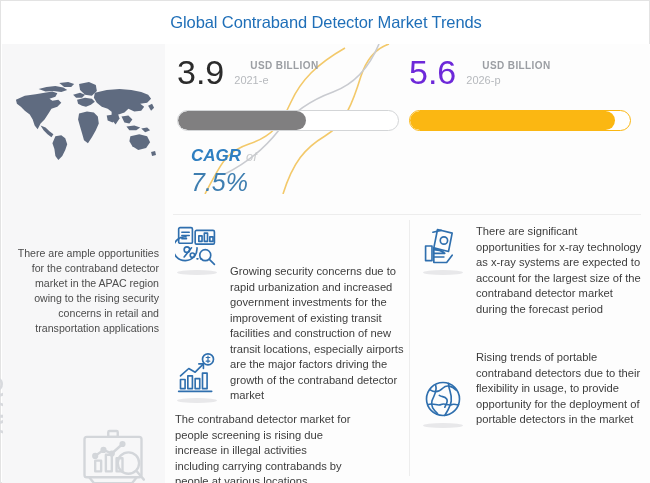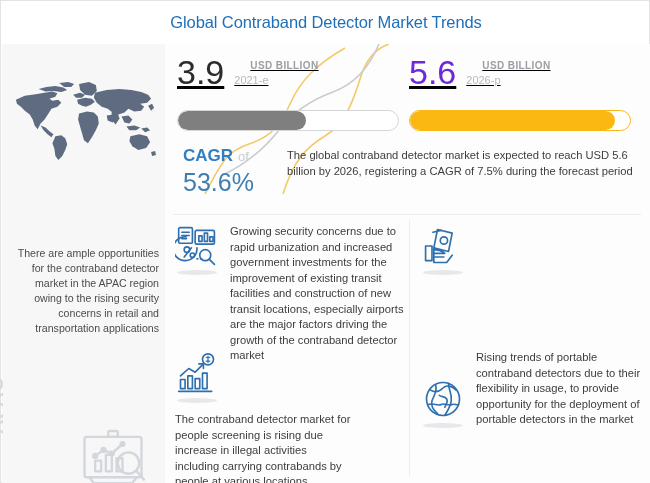--- a/index.html
+++ b/index.html
@@ -69,21 +69,21 @@
 
   
   .squiggles {
     position: absolute; top: 0; left: 0;
     width: 485px; height: 150px;
     pointer-events: none;
   }
 
   
   .stats { position: absolute; top: 10px; left: 0; width: 485px; height: 90px; }
-  .stat { position: absolute; top: 0; text-decoration: underline; }
+  .stat { position: absolute; top: 0; }
   .stat.left  { left: 12px;  width: 230px; }
   .stat.right { left: 244px; width: 232px; }
   .stat-head { display: flex; align-items: flex-start; gap: 10px; height: 50px; }
   .stat-num { font-size: 34px; line-height: 36px; font-weight: 400; }
   .stat.left  .stat-num { color: #2b2b2b; }
   .stat.right .stat-num { color: #6d28d9; }
   .stat-unit { padding-top: 6px; }
   .stat-unit .u1 {
     font-size: 10px; font-weight: bold; color: #9b9ea3;
     letter-spacing: 0.4px; display: block; margin-left: 16px;
@@ -99,21 +99,21 @@
     overflow: hidden;
   }
   .stat.left .bar  { width: 222px; border-color: #d3d5d7; }
   .stat.right .bar { width: 222px; border-color: #fbb712; }
   .bar-fill { height: 100%; border-radius: 11px; }
   .stat.left  .bar-fill { background: #807f80; }
   .stat.right .bar-fill { background: #fbb712; }
 
   
   .cagr {
-    position: absolute; top: 102px; left: 18px; width: 110px;
+    position: absolute; top: 102px; left: 26px; width: 110px; font-style: italic;
   }
   .cagr-row { display: flex; align-items: baseline; gap: 5px; }
   .cagr-word { font-size: 17px; font-weight: bold; color: #2f7fc1; }
   .cagr-of   { font-size: 13px; color: #c9cbcd; }
   .cagr-val  { font-size: 25px; color: #3e7eb0; line-height: 30px; margin-top: 1px; }
   .summary {
     position: absolute; top: 104px; left: 122px; width: 352px;
     font-size: 11.2px; line-height: 15.6px; color: #3d3d3d;
   }
 
@@ -132,21 +132,21 @@
   .card { position: absolute; display: flex; gap: 9px; }
   .card-icon { flex: 0 0 auto; width: 46px; color: #2f6fae; }
   .card-icon svg { width: 44px; height: 44px; display: block; }
   .card-icon .shadow {
     width: 40px; height: 5px; margin: 2px 0 0 2px;
     background: #e8e8ea; border-radius: 50%;
   }
   .card-text { font-size: 11.2px; line-height: 15.5px; color: #3d3d3d; }
 
   .card.c1 { top: 4px;   left: 10px;  width: 232px; }
-  .card.c1 .card-text { width: 177px; }
+  .card.c1 .card-text { width: 177px; margin-top: 40px; }
   .card.c2 { top: 132px; left: 10px;  width: 232px; flex-direction: column; }
   .card.c2 .card-text { width: 177px; }
   .card.c3 { top: 4px;   left: 256px; width: 226px; }
   .card.c3 .card-text { width: 168px; }
   .card.c4 { top: 130px; left: 256px; width: 226px; align-items: flex-end; }
   .card.c4 .card-text { width: 168px; }
 </style>
 </head>
 <body>
 
@@ -256,24 +256,23 @@
           <div class="bar-fill" style="width:93%"></div>
         </div>
       </div>
     </div>
 
     <div class="cagr">
       <div class="cagr-row">
         <span class="cagr-word">CAGR</span>
         <span class="cagr-of">of</span>
       </div>
-      <div class="cagr-val">53.6%</div>
-    </div>
-
-    <div class="summary">The global contraband detector market is expected to reach USD 5.6 billion  by 2026, registering a CAGR of 7.5% during the forecast period</div>
+      <div class="cagr-val">7.5%</div>
+    </div>
+
 
     <div class="hr"></div>
     <div class="vr"></div>
 
     <div class="cards">
 
       <div class="card c1">
         <div class="card-icon">
           <svg viewBox="0 0 48 48" fill="none" stroke="currentColor" stroke-width="1.8" stroke-linecap="round" stroke-linejoin="round" xmlns="http://www.w3.org/2000/svg">
             <rect x="4" y="4" width="15" height="17" rx="1.5"></rect>
@@ -318,20 +317,21 @@
           <svg viewBox="0 0 48 48" fill="none" stroke="currentColor" stroke-width="1.8" stroke-linecap="round" stroke-linejoin="round" xmlns="http://www.w3.org/2000/svg">
             <path d="M18 6 L34 10 L30 30 L14 26 Z"></path>
             <circle cx="25" cy="18" r="4"></circle>
             <path d="M13 9 L22 7"></path>
             <path d="M5 24 h7 v16 H5 z"></path>
             <path d="M14 28 c5 0 8 1 11 3 M14 32 h12 M14 36 h11"></path>
             <path d="M14 26 v16 h14 l6 -8"></path>
           </svg>
           <div class="shadow"></div>
         </div>
+        <div class="card-text">There are significant opportunities for x-ray technology as x-ray systems are expected to account for the largest size of the contraband detector market during the forecast period</div>
       </div>
 
       <div class="card c4">
         <div class="card-icon">
           <svg viewBox="0 0 48 48" fill="none" stroke="currentColor" stroke-width="1.8" stroke-linecap="round" stroke-linejoin="round" xmlns="http://www.w3.org/2000/svg">
             <circle cx="24" cy="24" r="18"></circle>
             <path d="M10 14 C16 18, 20 16, 24 12 C28 8, 34 10, 38 14"></path>
             <path d="M8 30 C14 28, 18 32, 22 30 C26 28, 30 32, 34 30 C37 29, 39 31, 41 30"></path>
             <path d="M16 9 C18 16, 14 20, 12 26 C10 32, 14 36, 18 40"></path>
             <path d="M30 7 C30 14, 34 18, 33 26 C32 33, 28 38, 26 42"></path>

